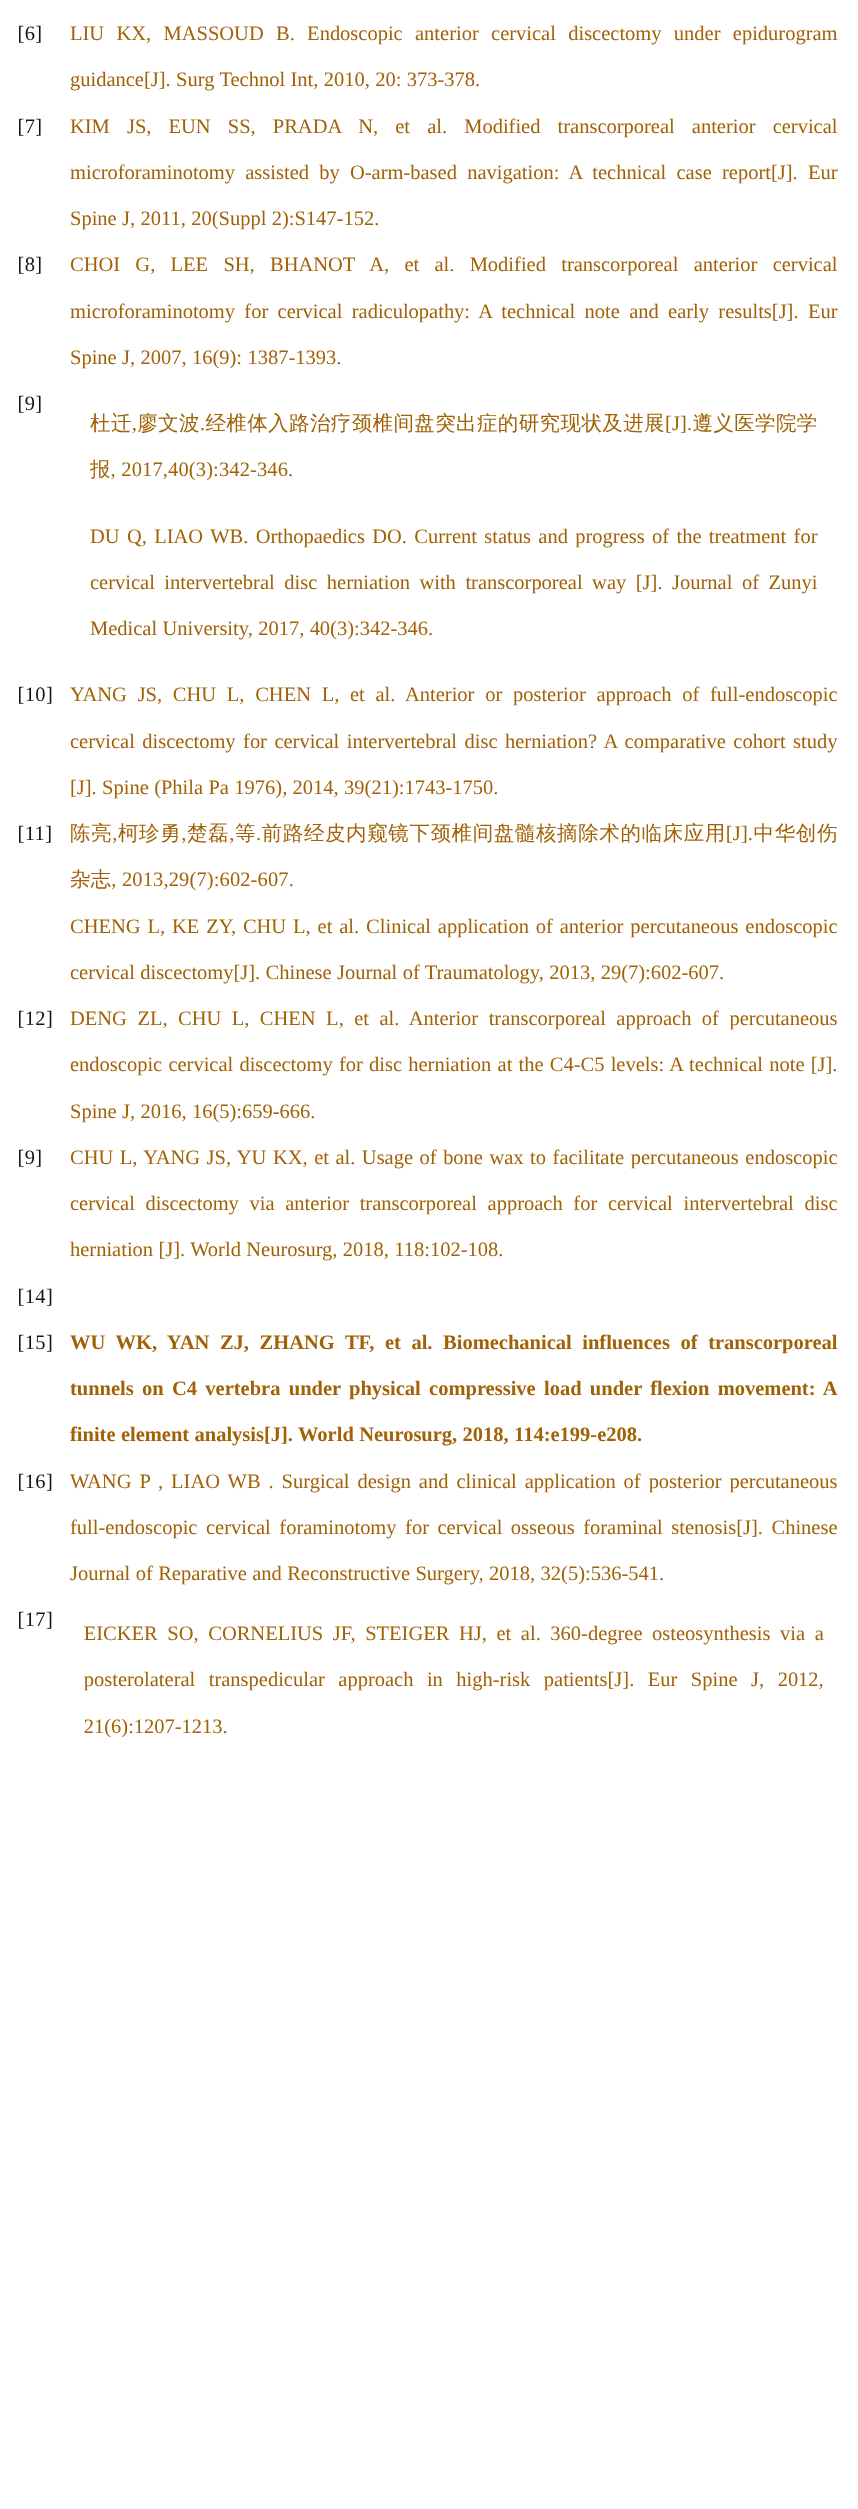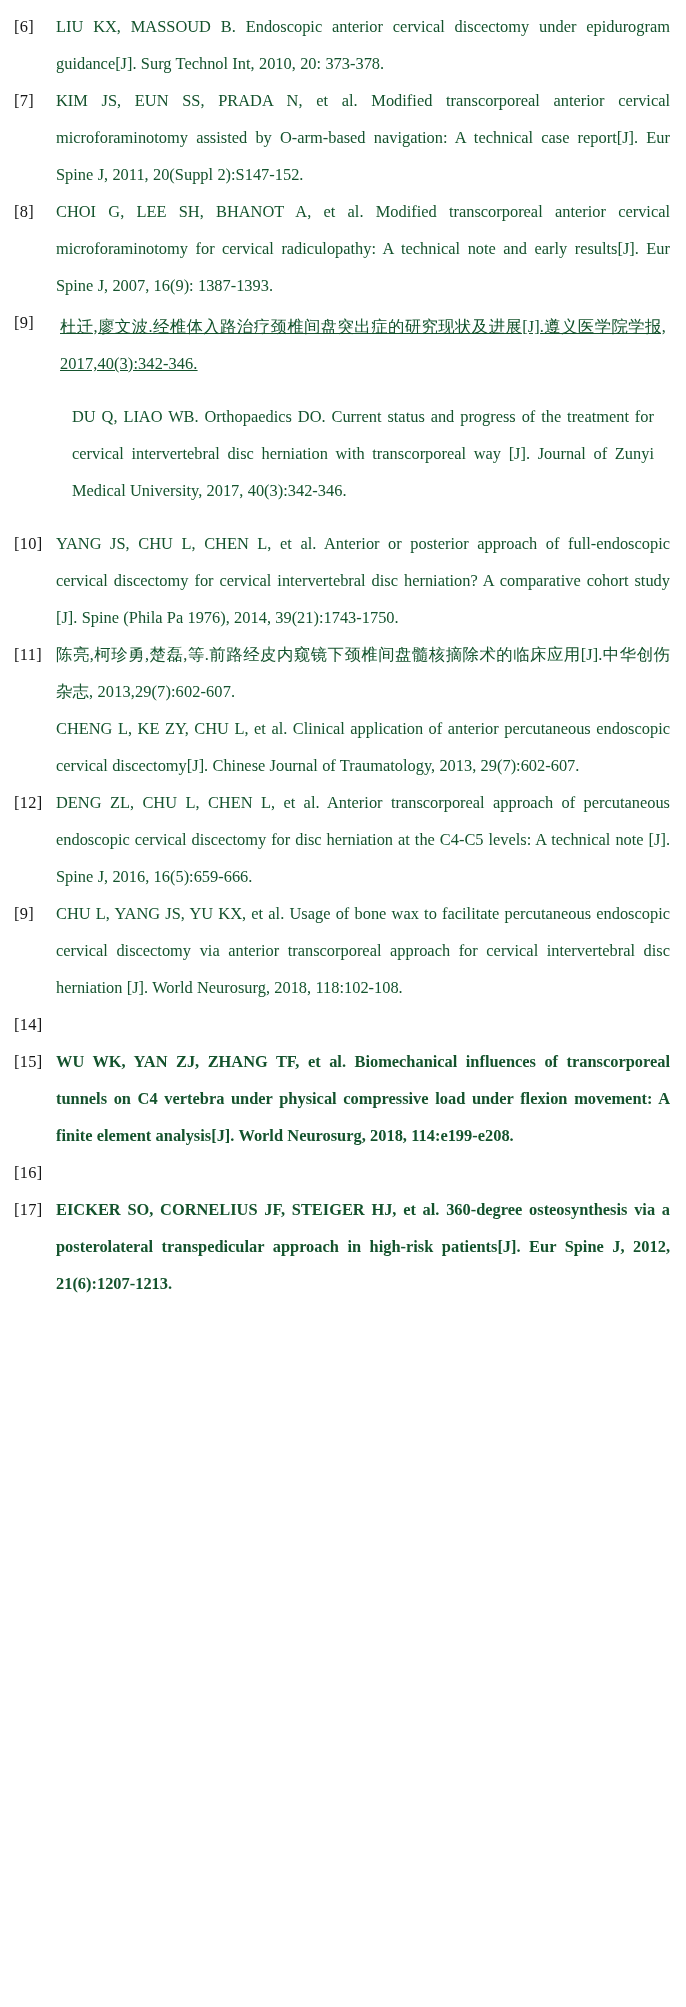--- a/index.html
+++ b/index.html
@@ -42,21 +42,21 @@
     min-width: 0;
   }
 
   .ref-block {
     font-size: 16.4px;
     line-height: 37px;
     text-align: justify;
     text-align-last: left;
     text-justify: inter-word;
     word-spacing: 0.2px;
-    color: #14532d;
+    color: #a16207;
     hyphens: manual;
   }
 
   .ref-block.cjk {
     font-family: "Liberation Serif", "DejaVu Serif", serif;
     text-align: justify;
     text-align-last: left;
     letter-spacing: 0.1px;
   }
 
@@ -82,21 +82,21 @@
     </div>
     <div class="reference-entry">
       <div class="ref-number">[8]</div>
       <div class="ref-body">
         <p class="ref-block" style="margin: 0px;">CHOI G, LEE SH, BHANOT A, et al. Modified transcorporeal anterior cervical microforaminotomy for cervical radiculopathy: A technical note and early results[J]. Eur Spine J, 2007, 16(9): 1387-1393.</p>
       </div>
     </div>
     <div class="reference-entry">
       <div class="ref-number">[9]</div>
       <div class="ref-body">
-        <p class="ref-block cjk" style="margin: 4px; text-decoration: underline;">杜迁,廖文波.经椎体入路治疗颈椎间盘突出症的研究现状及进展[J].遵义医学院学报, 2017,40(3):342-346.</p>
+        <p class="ref-block cjk" style="margin: 16px;">杜迁,廖文波.经椎体入路治疗颈椎间盘突出症的研究现状及进展[J].遵义医学院学报, 2017,40(3):342-346.</p>
         <p class="ref-block" style="margin: 16px;">DU Q, LIAO WB. Orthopaedics DO. Current status and progress of the treatment for cervical intervertebral disc herniation with transcorporeal way [J]. Journal of Zunyi Medical University, 2017, 40(3):342-346.</p>
       </div>
     </div>
     <div class="reference-entry">
       <div class="ref-number">[10]</div>
       <div class="ref-body">
         <p class="ref-block" style="margin: 0px;">YANG JS, CHU L, CHEN L, et al. Anterior or posterior approach of full-endoscopic cervical discectomy for cervical intervertebral disc herniation?  A comparative cohort study [J]. Spine (Phila Pa 1976), 2014, 39(21):1743-1750.</p>
       </div>
     </div>
     <div class="reference-entry">
@@ -125,21 +125,22 @@
     </div>
     <div class="reference-entry">
       <div class="ref-number">[15]</div>
       <div class="ref-body">
         <p class="ref-block" style="margin: 0px; font-weight: bold;">WU WK, YAN ZJ, ZHANG TF, et al. Biomechanical influences of transcorporeal tunnels on C4 vertebra under physical compressive load under flexion movement: A finite element analysis[J]. World Neurosurg, 2018, 114:e199-e208.</p>
       </div>
     </div>
     <div class="reference-entry">
       <div class="ref-number">[16]</div>
       <div class="ref-body">
+        <p class="ref-block" style="margin: 0px;">WANG P , LIAO WB . Surgical design and clinical application of posterior percutaneous full-endoscopic cervical foraminotomy for cervical osseous foraminal stenosis[J]. Chinese Journal of Reparative and Reconstructive Surgery, 2018, 32(5):536-541.</p>
       </div>
     </div>
     <div class="reference-entry">
       <div class="ref-number">[17]</div>
       <div class="ref-body">
-        <p class="ref-block" style="margin: 0px; font-weight: bold;">EICKER SO, CORNELIUS JF, STEIGER HJ, et al. 360-degree osteosynthesis via a posterolateral transpedicular approach in high-risk patients[J]. Eur Spine J, 2012, 21(6):1207-1213.</p>
+        <p class="ref-block" style="margin: 11px;">EICKER SO, CORNELIUS JF, STEIGER HJ, et al. 360-degree osteosynthesis via a posterolateral transpedicular approach in high-risk patients[J]. Eur Spine J, 2012, 21(6):1207-1213.</p>
       </div>
     </div>
   </div>
 
 </body></html>

